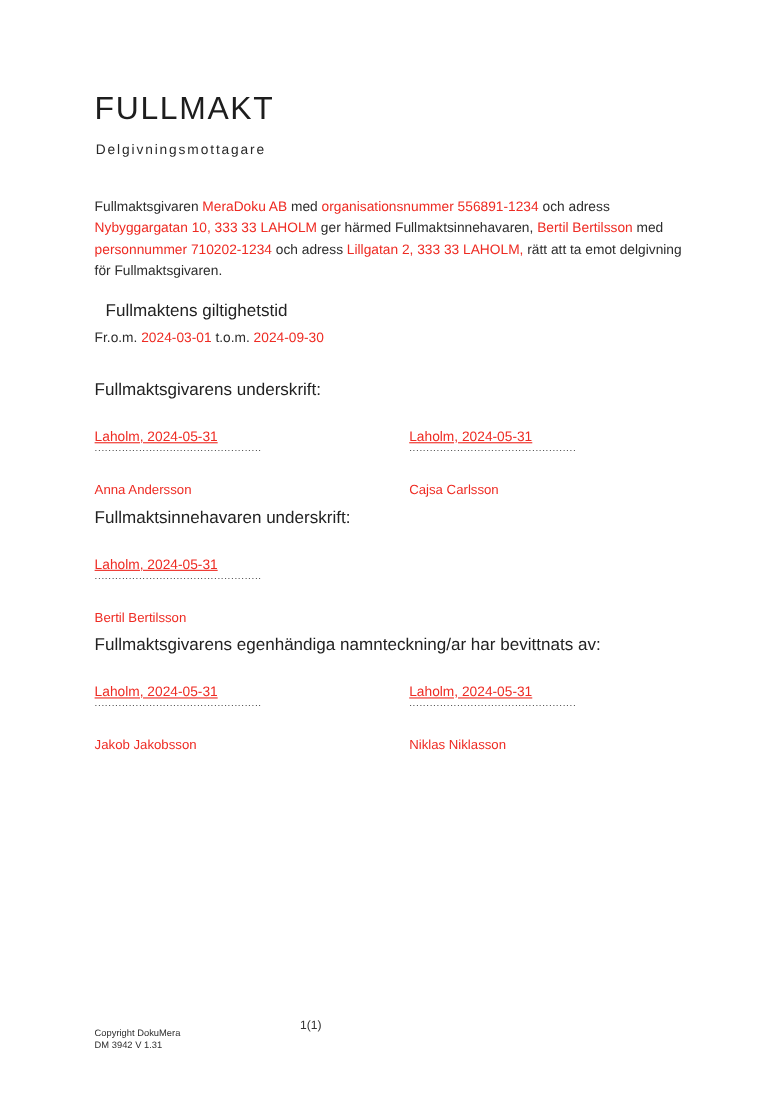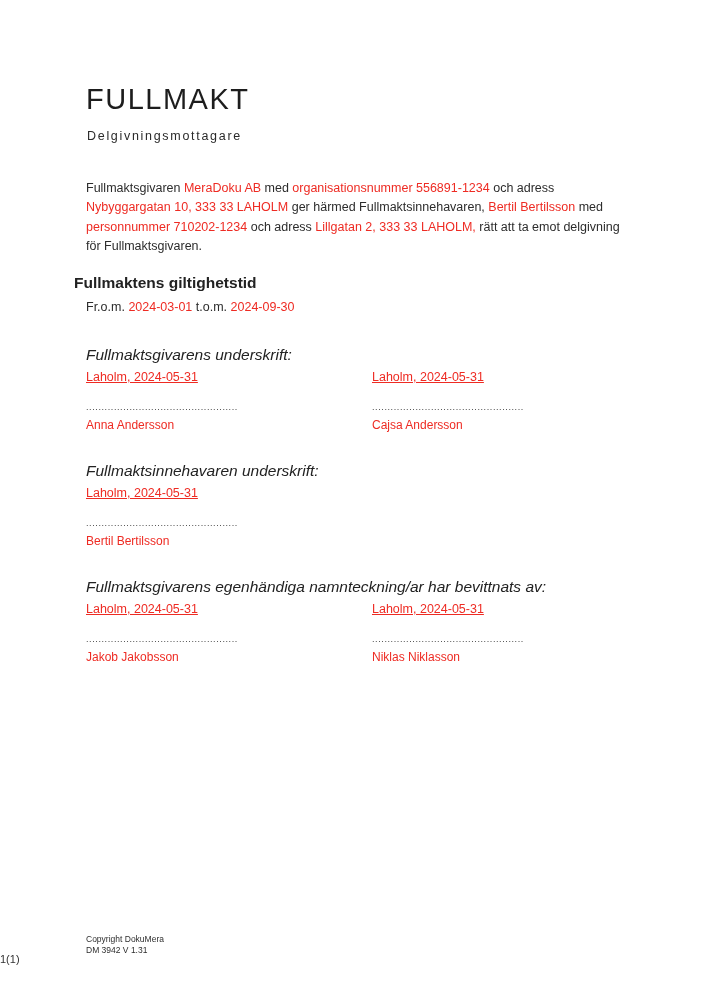--- a/index.html
+++ b/index.html
@@ -29,45 +29,44 @@
     color: #2a2a2a;
   }
   .intro {
     position: absolute;
     left: 86px; top: 179px;
     width: 537px;
     font-size: 12.5px;
     line-height: 19.4px;
     color: #2c2c2c;
   }
-  .red { color: var(--red, #ee2b23); }
+  .red { color: var(--red, #ee2b23); margin-top: 20px; }
   .validity-heading {
     position: absolute;
-    left: 74px; top: 274px;
+    left: 96px; top: 274px;
     font-size: 15.5px;
-    font-weight: 700;
+    font-weight: 400;
     color: #222222;
   }
   .validity-line {
     position: absolute;
     left: 86px; top: 300px;
     font-size: 12.5px;
     color: #2c2c2c;
   }
   .section { position: absolute; left: 86px; width: 560px; height: 90px; }
   .section.s1 { top: 346px; }
   .section.s2 { top: 462px; }
   .section.s3 { top: 578px; }
   .section-heading {
     position: absolute; left: 0; top: 0;
     font-size: 15.5px;
     font-weight: 400;
     color: #222222;
     white-space: nowrap;
-    font-style: italic;
   }
   .sig-col { position: absolute; top: 24px; width: 270px; }
   .sig-col.left  { left: 0; }
   .sig-col.right { left: 286px; }
   .sig-place {
     position: absolute; left: 0; top: 0;
     font-size: 12.5px;
     white-space: nowrap;
     text-decoration: underline;
   }
@@ -81,23 +80,23 @@
     color: #3c3c3c;
     line-height: 8px;
   }
   .sig-name {
     position: absolute; left: 0; top: 48px;
     font-size: 12px;
     white-space: nowrap;
   }
   .footer-page {
     position: absolute;
-    left: 0; top: 953px;
+    left: 0; top: 926px;
     width: 565px;
-    text-align: left;
+    text-align: center;
     font-size: 11px;
     color: #333333;
   }
   .footer-copyright {
     position: absolute;
     left: 86px; top: 934px;
     font-size: 8.5px;
     line-height: 10.5px;
     color: #2e2e2e;
   }
@@ -118,21 +117,21 @@
   <div class="section s1">
     <div class="section-heading">Fullmaktsgivarens underskrift:</div>
     <div class="sig-col left">
       <div class="sig-place red">Laholm, 2024-05-31</div>
       <div class="sig-dots">......................................................................</div>
       <div class="sig-name red">Anna Andersson</div>
     </div>
     <div class="sig-col right">
       <div class="sig-place red">Laholm, 2024-05-31</div>
       <div class="sig-dots">......................................................................</div>
-      <div class="sig-name red">Cajsa Andersson</div>
+      <div class="sig-name red">Cajsa Carlsson</div>
     </div>
   </div>
 
   <div class="section s2">
     <div class="section-heading">Fullmaktsinnehavaren underskrift:</div>
     <div class="sig-col left">
       <div class="sig-place red">Laholm, 2024-05-31</div>
       <div class="sig-dots">......................................................................</div>
       <div class="sig-name red">Bertil Bertilsson</div>
     </div>

